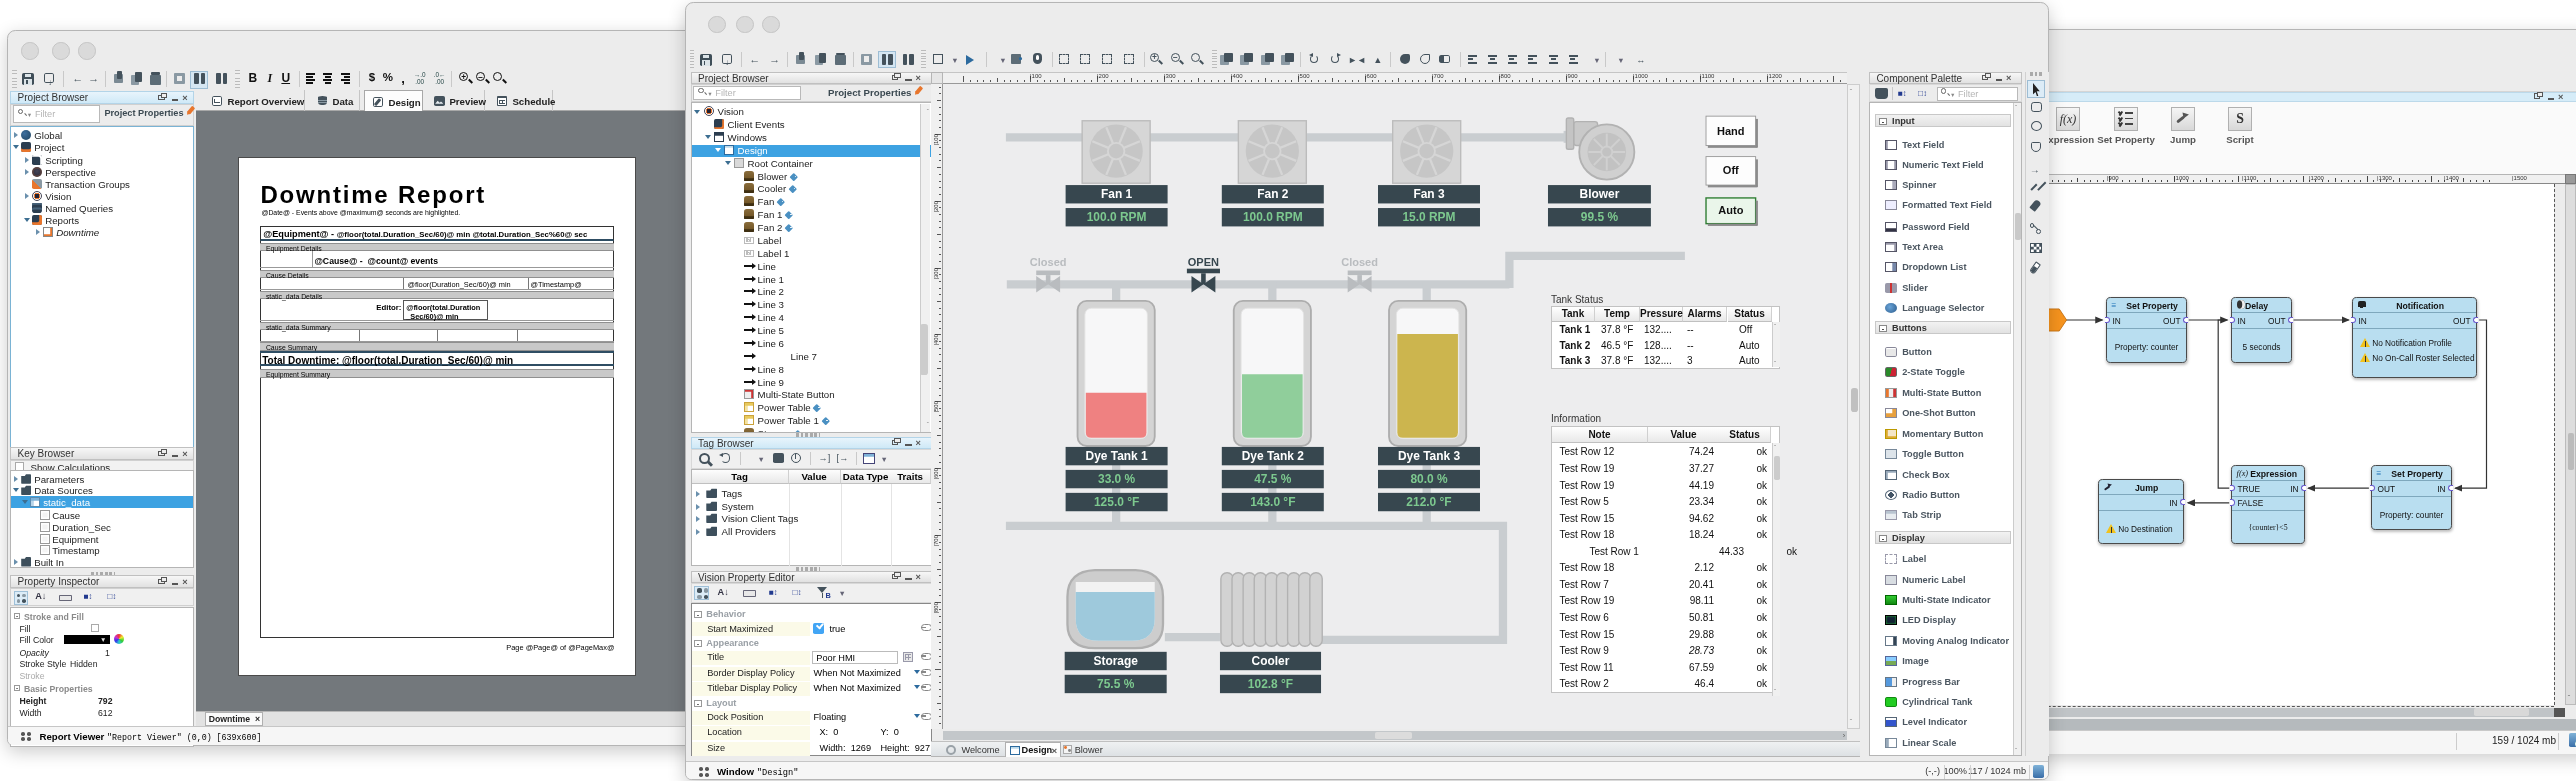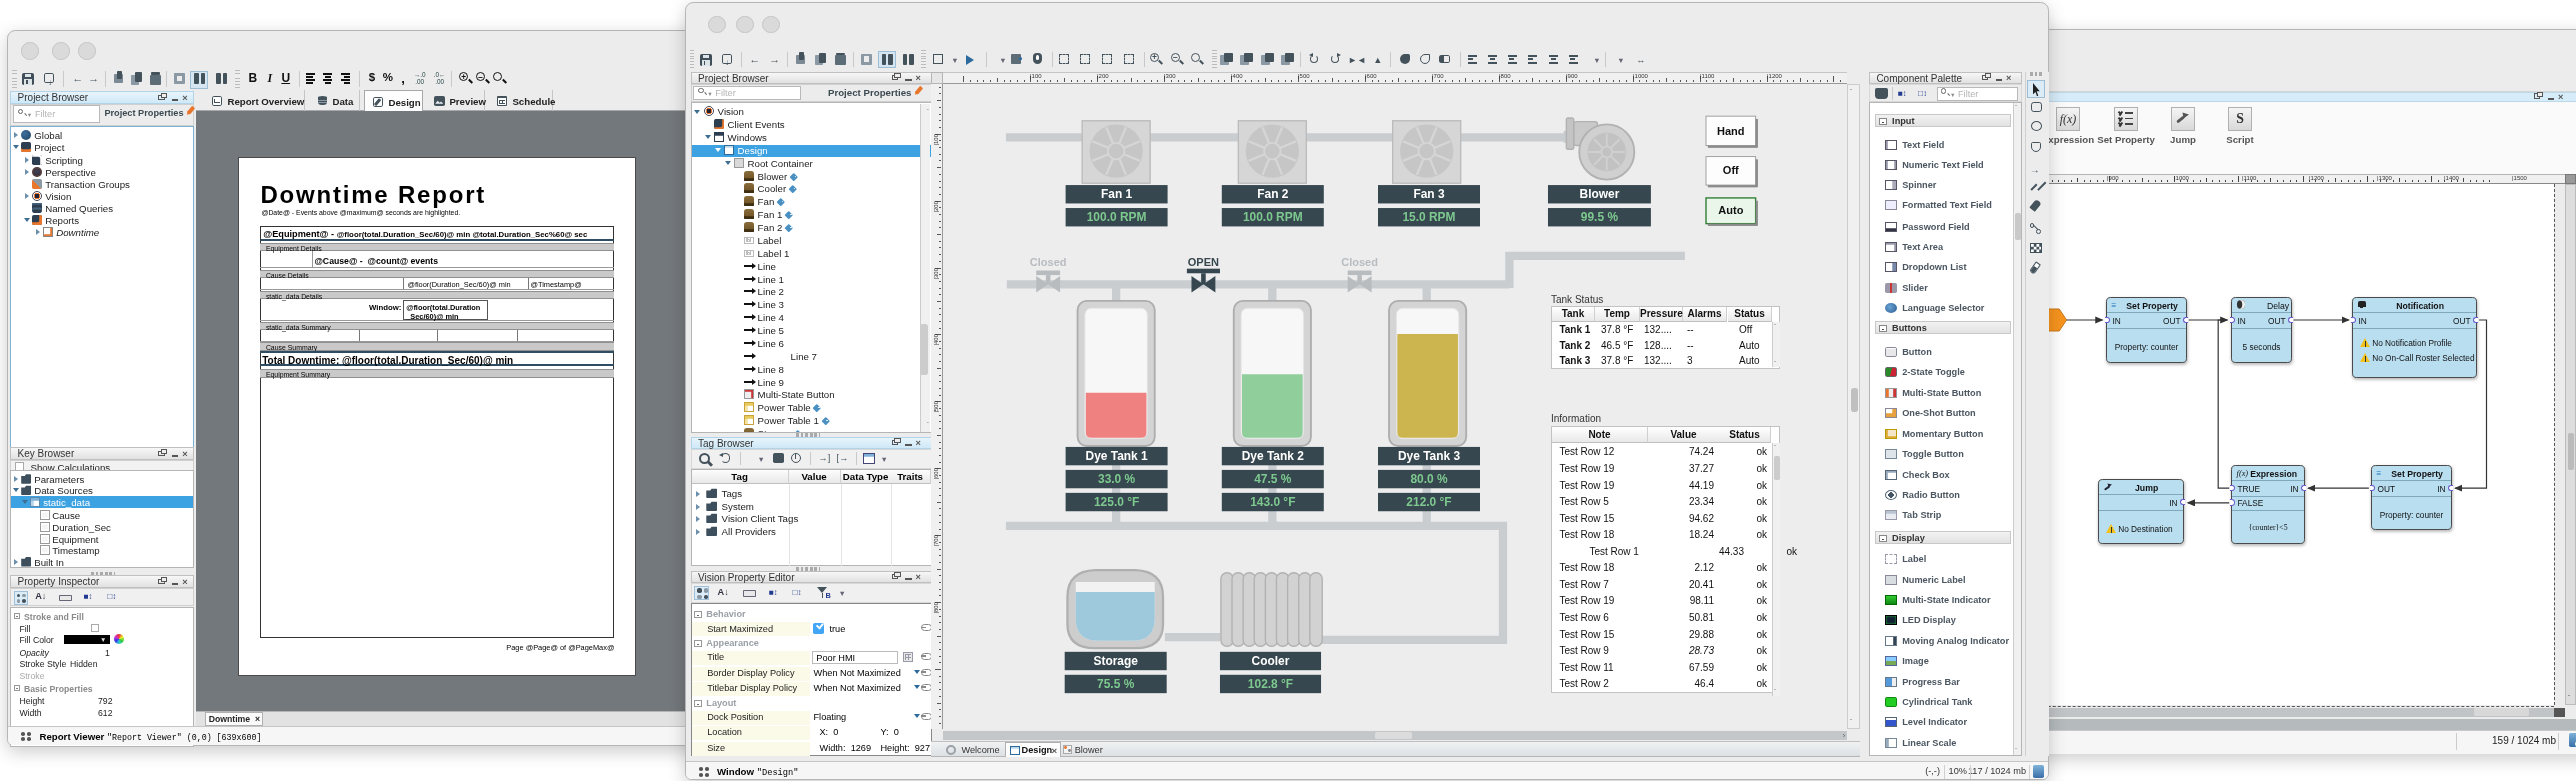--- a/index.html
+++ b/index.html
@@ -154,21 +154,21 @@
       </div>
       <div class="abs" style="left:21px;top:112px;width:354px;height:8.3px;background:#c9c9c9;border-top:0.9px solid #909090;border-bottom:0.9px solid #909090;font-size:6.9px;color:#000;padding:0.9px 0 0 5.5px;">Cause Details</div>
       <div class="abs" style="left:21px;top:120px;width:354px;height:12px;border-bottom:0.9px solid #999;">
         <span style="position:absolute;left:143px;top:0;width:0.9px;height:100%;background:#777;"></span>
         <span style="position:absolute;left:268px;top:0;width:0.9px;height:100%;background:#777;"></span>
         <span style="position:absolute;left:147px;top:2.3px;font-size:7.4px;">@floor(Duration_Sec/60)@ min</span>
         <span style="position:absolute;left:270px;top:2.3px;font-size:7.4px;">@Timestamp@</span>
       </div>
       <div class="abs" style="left:21px;top:133px;width:354px;height:8.3px;background:#c9c9c9;border-top:0.9px solid #909090;border-bottom:0.9px solid #909090;font-size:6.9px;color:#000;padding:0.9px 0 0 5.5px;">static_data Details</div>
       <div class="abs" style="left:21px;top:142px;width:354px;height:21px;border-bottom:0.9px solid #999;">
-        <span style="position:absolute;left:108px;top:2.8px;width:33px;text-align:right;font-size:7.8px;font-weight:bold;">Window:</span>
+        <span style="position:absolute;left:108px;top:2.8px;width:33px;text-align:right;font-size:7.8px;font-weight:bold;">Editor:</span>
         <span style="position:absolute;left:143px;top:0;width:85px;height:20px;border:0.9px solid #555;font-size:7.4px;font-weight:bold;padding:1.8px 0 0 1.8px;">@floor(total.Duration<br>_Sec/60)@ min</span>
       </div>
       <div class="abs" style="left:21px;top:164px;width:354px;height:8.3px;background:#c9c9c9;border-top:0.9px solid #909090;border-bottom:0.9px solid #909090;font-size:6.9px;color:#000;padding:0.9px 0 0 5.5px;">static_data Summary</div>
       <div class="abs" style="left:21px;top:172px;width:354px;height:11.5px;border-bottom:0.9px solid #999;">
         <span style="position:absolute;left:99px;top:0;width:0.9px;height:100%;background:#777;"></span>
         <span style="position:absolute;left:177px;top:0;width:0.9px;height:100%;background:#777;"></span>
         <span style="position:absolute;left:257px;top:0;width:0.9px;height:100%;background:#777;"></span>
       </div>
       <div class="abs" style="left:21px;top:184px;width:354px;height:8.7px;background:#c9c9c9;border-top:0.9px solid #909090;border-bottom:0.9px solid #909090;font-size:6.9px;color:#000;padding:0.9px 0 0 5.5px;">Cause Summary</div>
       <div class="abs" style="left:21px;top:193px;width:354px;height:15px;border-top:2.3px solid #2e4d63;border-bottom:2.3px solid #2e4d63;font-size:10px;font-weight:bold;padding:1.8px 0 0 1.8px;">Total Downtime: @floor(total.Duration_Sec/60)@ min</div>
@@ -320,21 +320,21 @@
         <span style="position:absolute;left:6.4px;">Stroke Style</span>
         <span style="position:absolute;left:57px;">Hidden</span>
       </div>
       <div class="abs" style="left:1.8px;top:63px;width:175px;height:11px;color:#aaa;">
         <span style="position:absolute;left:6.4px;">Stroke</span>
       </div>
       <div class="abs" style="left:1.8px;top:76px;width:175px;height:10px;font-weight:bold;color:#8a8a8a;">
         <span style="position:absolute;left:0.9px;top:0.9px;width:6.4px;height:6.4px;border:0.9px solid #999;font-size:6.4px;line-height:4.6px;text-align:center;color:#666;">-</span>
         <span style="position:absolute;left:11px;">Basic Properties</span>
       </div>
-      <div class="abs" style="left:1.8px;top:88px;width:175px;height:11px;color:#222;">
+      <div class="abs" style="left:1.8px;top:88px;width:175px;height:11px;color:#222;font-weight:bold;">
         <span style="position:absolute;left:6.4px;">Height</span>
         <span style="position:absolute;left:85px;">792</span>
       </div>
       <div class="abs" style="left:1.8px;top:100px;width:175px;height:11px;color:#222;">
         <span style="position:absolute;left:6.4px;">Width</span>
         <span style="position:absolute;left:85px;">612</span>
       </div>
     </div>
     <div class="abs" style="left:188px;top:680px;width:1167px;height:14.7px;background:#e2e2e2;border-top:0.9px solid #b5b5b5;"></div>
     <div class="abs" style="left:197px;top:681px;width:58px;height:13.8px;background:#fafafa;border:0.9px solid #b0b0b0;font-size:8.7px;font-weight:bold;color:#222;text-align:center;line-height:13px;">Downtime &nbsp;×</div>
@@ -500,21 +500,21 @@
         <span style="position:absolute;left:-1.8px;top:2.8px;width:4.6px;height:6.4px;border:1.4px solid #6a5acd;border-left:none;border-radius:0 3.7px 3.7px 0;background:#fff;"></span>
         <span style="position:absolute;left:5.5px;top:1.8px;">IN</span>
         <span style="position:absolute;right:-1.8px;top:2.8px;width:4.6px;height:6.4px;border:1.4px solid #6a5acd;border-right:none;border-radius:3.7px 0 0 3.7px;background:#fff;"></span>
         <span style="position:absolute;right:5.5px;top:1.8px;">OUT</span>
       </div>
       <div style="position:absolute;left:0;top:44px;width:100%;text-align:center;">Property: counter</div>
     </div>
     <div class="abs" style="left:253px;top:267px;width:61px;height:66px;background:#b9def0;border:1.4px solid #4a4a4a;border-radius:4.6px;box-shadow:0.9px 1.8px 2.8px rgba(0,0,0,.25);font-size:8.3px;color:#111;">
       <div style="position:absolute;left:0;top:0;width:100%;height:15.6px;border-bottom:0.9px solid #7fa8bd;">
         <span style="position:absolute;left:4.6px;top:2.8px;"><span style="display:inline-block;width:8.3px;height:8.3px;border-radius:50%;background:#333;box-shadow:inset -2.8px 0 0 #eee;"></span></span>
-        <span style="position:absolute;left:13px;right:1.8px;top:3.7px;font-weight:normal;font-size:8.7px;text-align:right;">Delay</span>
+        <span style="position:absolute;left:13px;right:1.8px;top:3.7px;font-weight:bold;font-size:8.7px;text-align:left;">Delay</span>
       </div>
       <div style="position:absolute;left:0;top:16.5px;width:100%;height:14.7px;border-bottom:0.9px solid #7fa8bd;">
         <span style="position:absolute;left:-1.8px;top:2.8px;width:4.6px;height:6.4px;border:1.4px solid #6a5acd;border-left:none;border-radius:0 3.7px 3.7px 0;background:#fff;"></span>
         <span style="position:absolute;left:5.5px;top:1.8px;">IN</span>
         <span style="position:absolute;right:-1.8px;top:2.8px;width:4.6px;height:6.4px;border:1.4px solid #6a5acd;border-right:none;border-radius:3.7px 0 0 3.7px;background:#fff;"></span>
         <span style="position:absolute;right:5.5px;top:1.8px;">OUT</span>
       </div>
       <div style="position:absolute;left:0;top:44px;width:100%;text-align:center;">5 seconds</div>
     </div>
     <div class="abs" style="left:374px;top:267px;width:125px;height:81px;background:#b9def0;border:1.4px solid #4a4a4a;border-radius:4.6px;box-shadow:0.9px 1.8px 2.8px rgba(0,0,0,.25);font-size:8.3px;color:#111;">
@@ -1320,21 +1320,21 @@
     </div>
     <div class="abs" style="left:0px;top:758px;width:1362px;height:18.4px;background:#f6f6f6;border-top:0.9px solid #c6c6c6;border-radius:0 0 5.5px 5.5px;">
       <span style="position:absolute;left:13px;top:5.5px;width:10px;height:10px;">
         <span style="position:absolute;left:0px;top:0px;width:4.1px;height:4.1px;background:#555;border-radius:1.8px;"></span>
         <span style="position:absolute;left:5.5px;top:0px;width:4.1px;height:4.1px;background:#555;border-radius:1.8px;"></span>
         <span style="position:absolute;left:0px;top:5.5px;width:4.1px;height:4.1px;background:#555;border-radius:1.8px;"></span>
         <span style="position:absolute;left:5.5px;top:5.5px;width:4.1px;height:4.1px;background:#555;border-radius:1.8px;"></span>
       </span>
       <span style="position:absolute;left:31px;top:4.6px;font-size:9.7px;"><b>Window</b> <span style="font-family:'Liberation Mono',monospace;font-size:8.7px;">"Design"</span></span>
       <span style="position:absolute;right:108px;top:4.6px;font-size:9.2px;color:#333;">(-,-)</span>
-      <span style="position:absolute;right:81px;top:4.6px;font-size:9.2px;color:#333;">10%</span>
+      <span style="position:absolute;right:81px;top:4.6px;font-size:9.2px;color:#333;">100%</span>
       <span style="position:absolute;right:22px;top:4.6px;font-size:9.2px;color:#333;">117 / 1024 mb</span>
       <span style="position:absolute;right:103px;top:2.8px;width:0.9px;height:14.7px;background:#d0d0d0;"></span>
       <span style="position:absolute;right:77px;top:2.8px;width:0.9px;height:14.7px;background:#d0d0d0;"></span>
       <span style="position:absolute;right:18.4px;top:2.8px;width:0.9px;height:14.7px;background:#d0d0d0;"></span>
       <span style="position:absolute;right:3.7px;top:3.7px;width:11px;height:13px;background:linear-gradient(#7fb2d8,#3a6ea8);border-radius:1.8px;"></span>
     </div>
     <svg class="abs" style="left:257px;top:81px;width:904px;height:645px;" viewBox="1025 90 983 702" font-family="Liberation Sans, sans-serif">
 <g stroke="#c9cdd0" stroke-width="9" fill="none">
 <path d="M1093,148 L1725,148"></path>
 <path d="M1094,308 L1641,308"></path>

